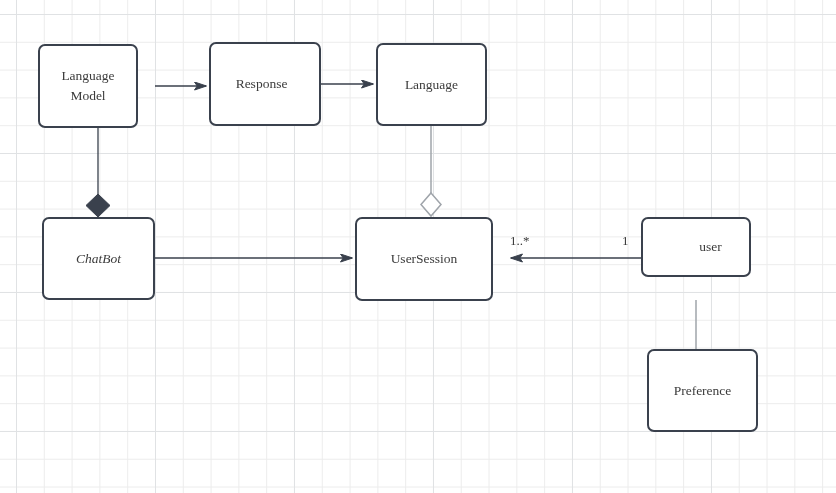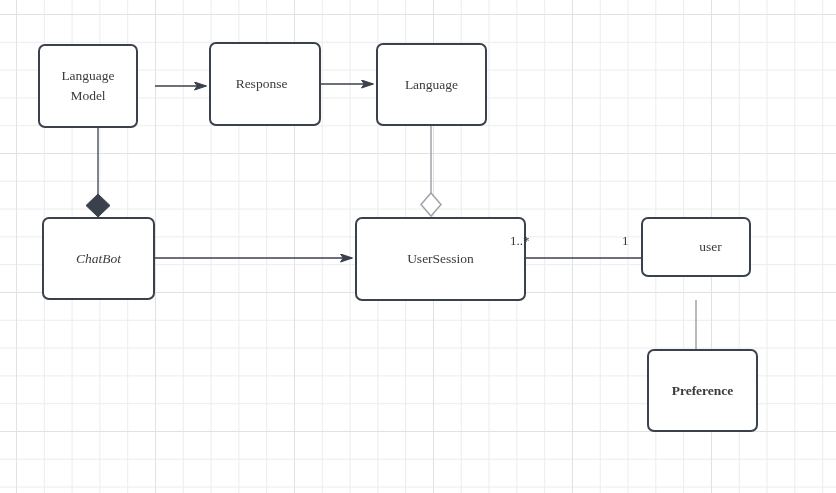--- a/index.html
+++ b/index.html
@@ -92,29 +92,29 @@
   </div>
 
   <div class="node" style="left:376px; top:43px; width:111px; height:83px;">
     <span>Language</span>
   </div>
 
   <div class="node" style="left:42px; top:217px; width:113px; height:83px;font-style:italic;">
     <span>ChatBot</span>
   </div>
 
-  <div class="node" style="left:355px; top:217px; width:171px; height:84px;">
+  <div class="node" style="left:355px; top:217px; width:138px; height:84px;">
     <span>UserSession</span>
   </div>
 
   <div class="node" style="left:641px; top:217px; width:110px; height:60px;padding-left:43px;">
     <span>user</span>
   </div>
 
-  <div class="node" style="left:647px; top:349px; width:111px; height:83px;font-weight:bold;">
+  <div class="node" style="left:647px; top:349px; width:111px; height:83px;">
     <span>Preference</span>
   </div>
 
   <span class="mult-label" style="left:510px; top:234px;">1..*</span>
 
   <span class="mult-label" style="left:622px; top:234px;">1</span>
 
 </div>
 
 </body></html>

